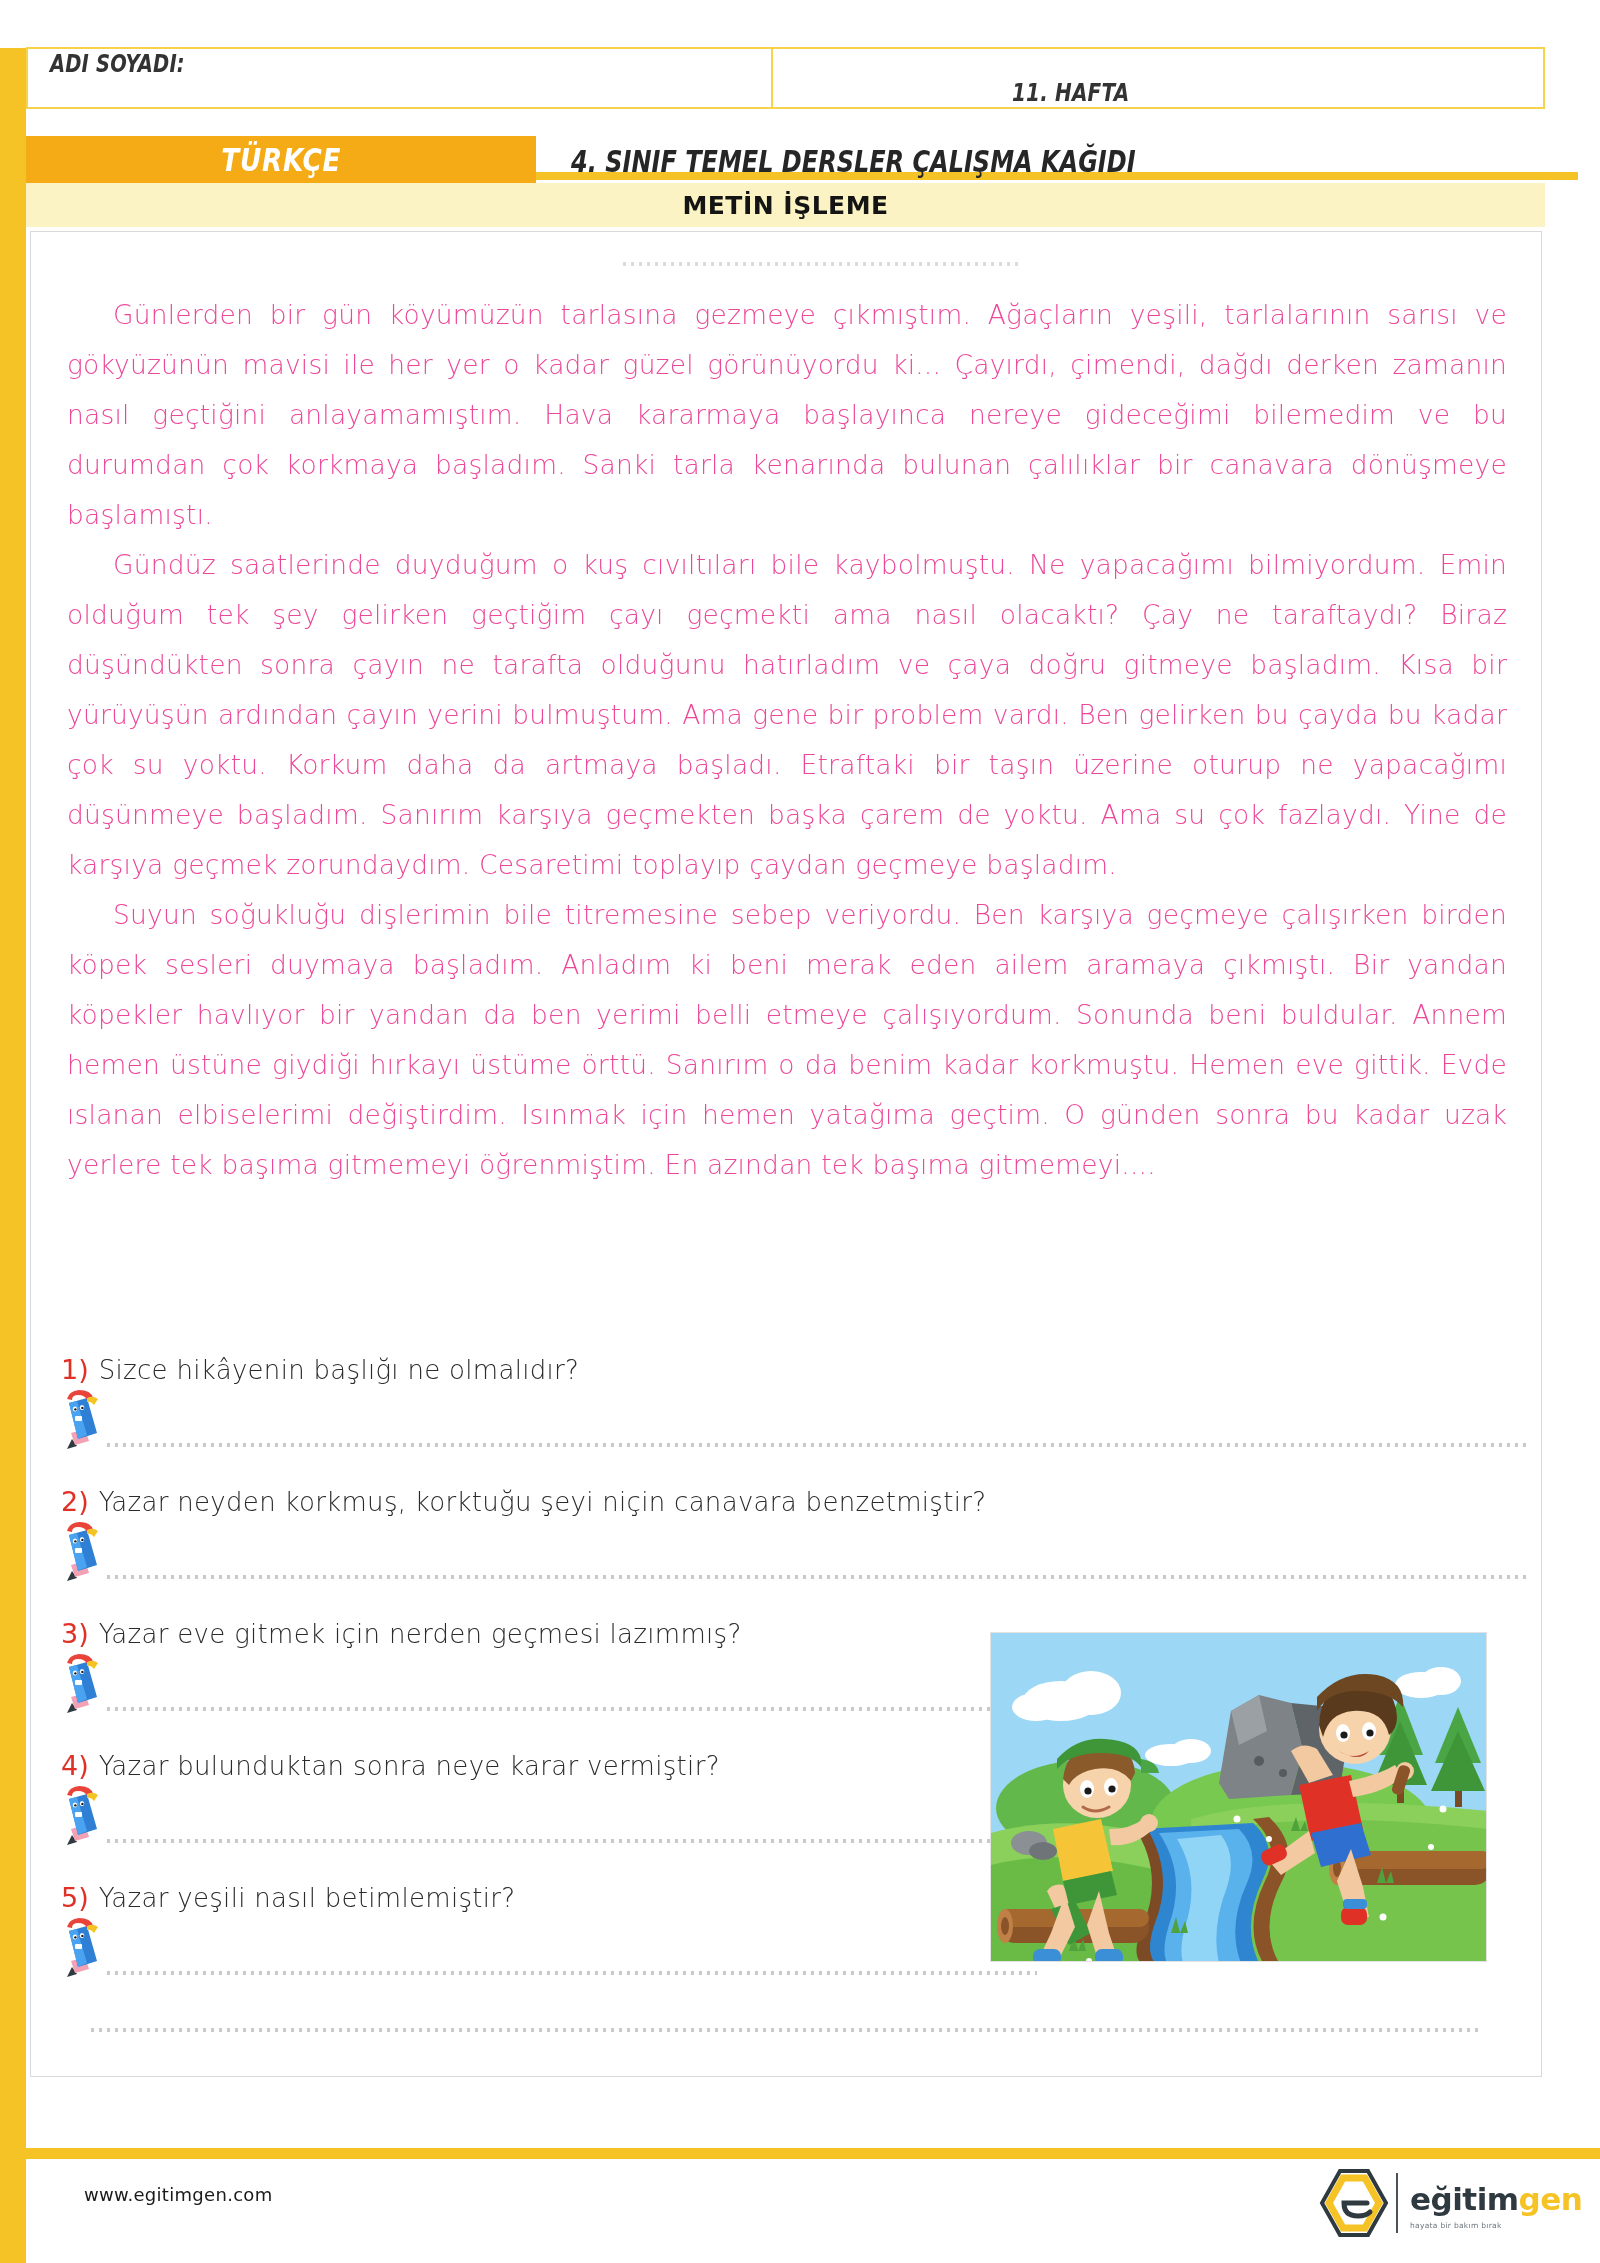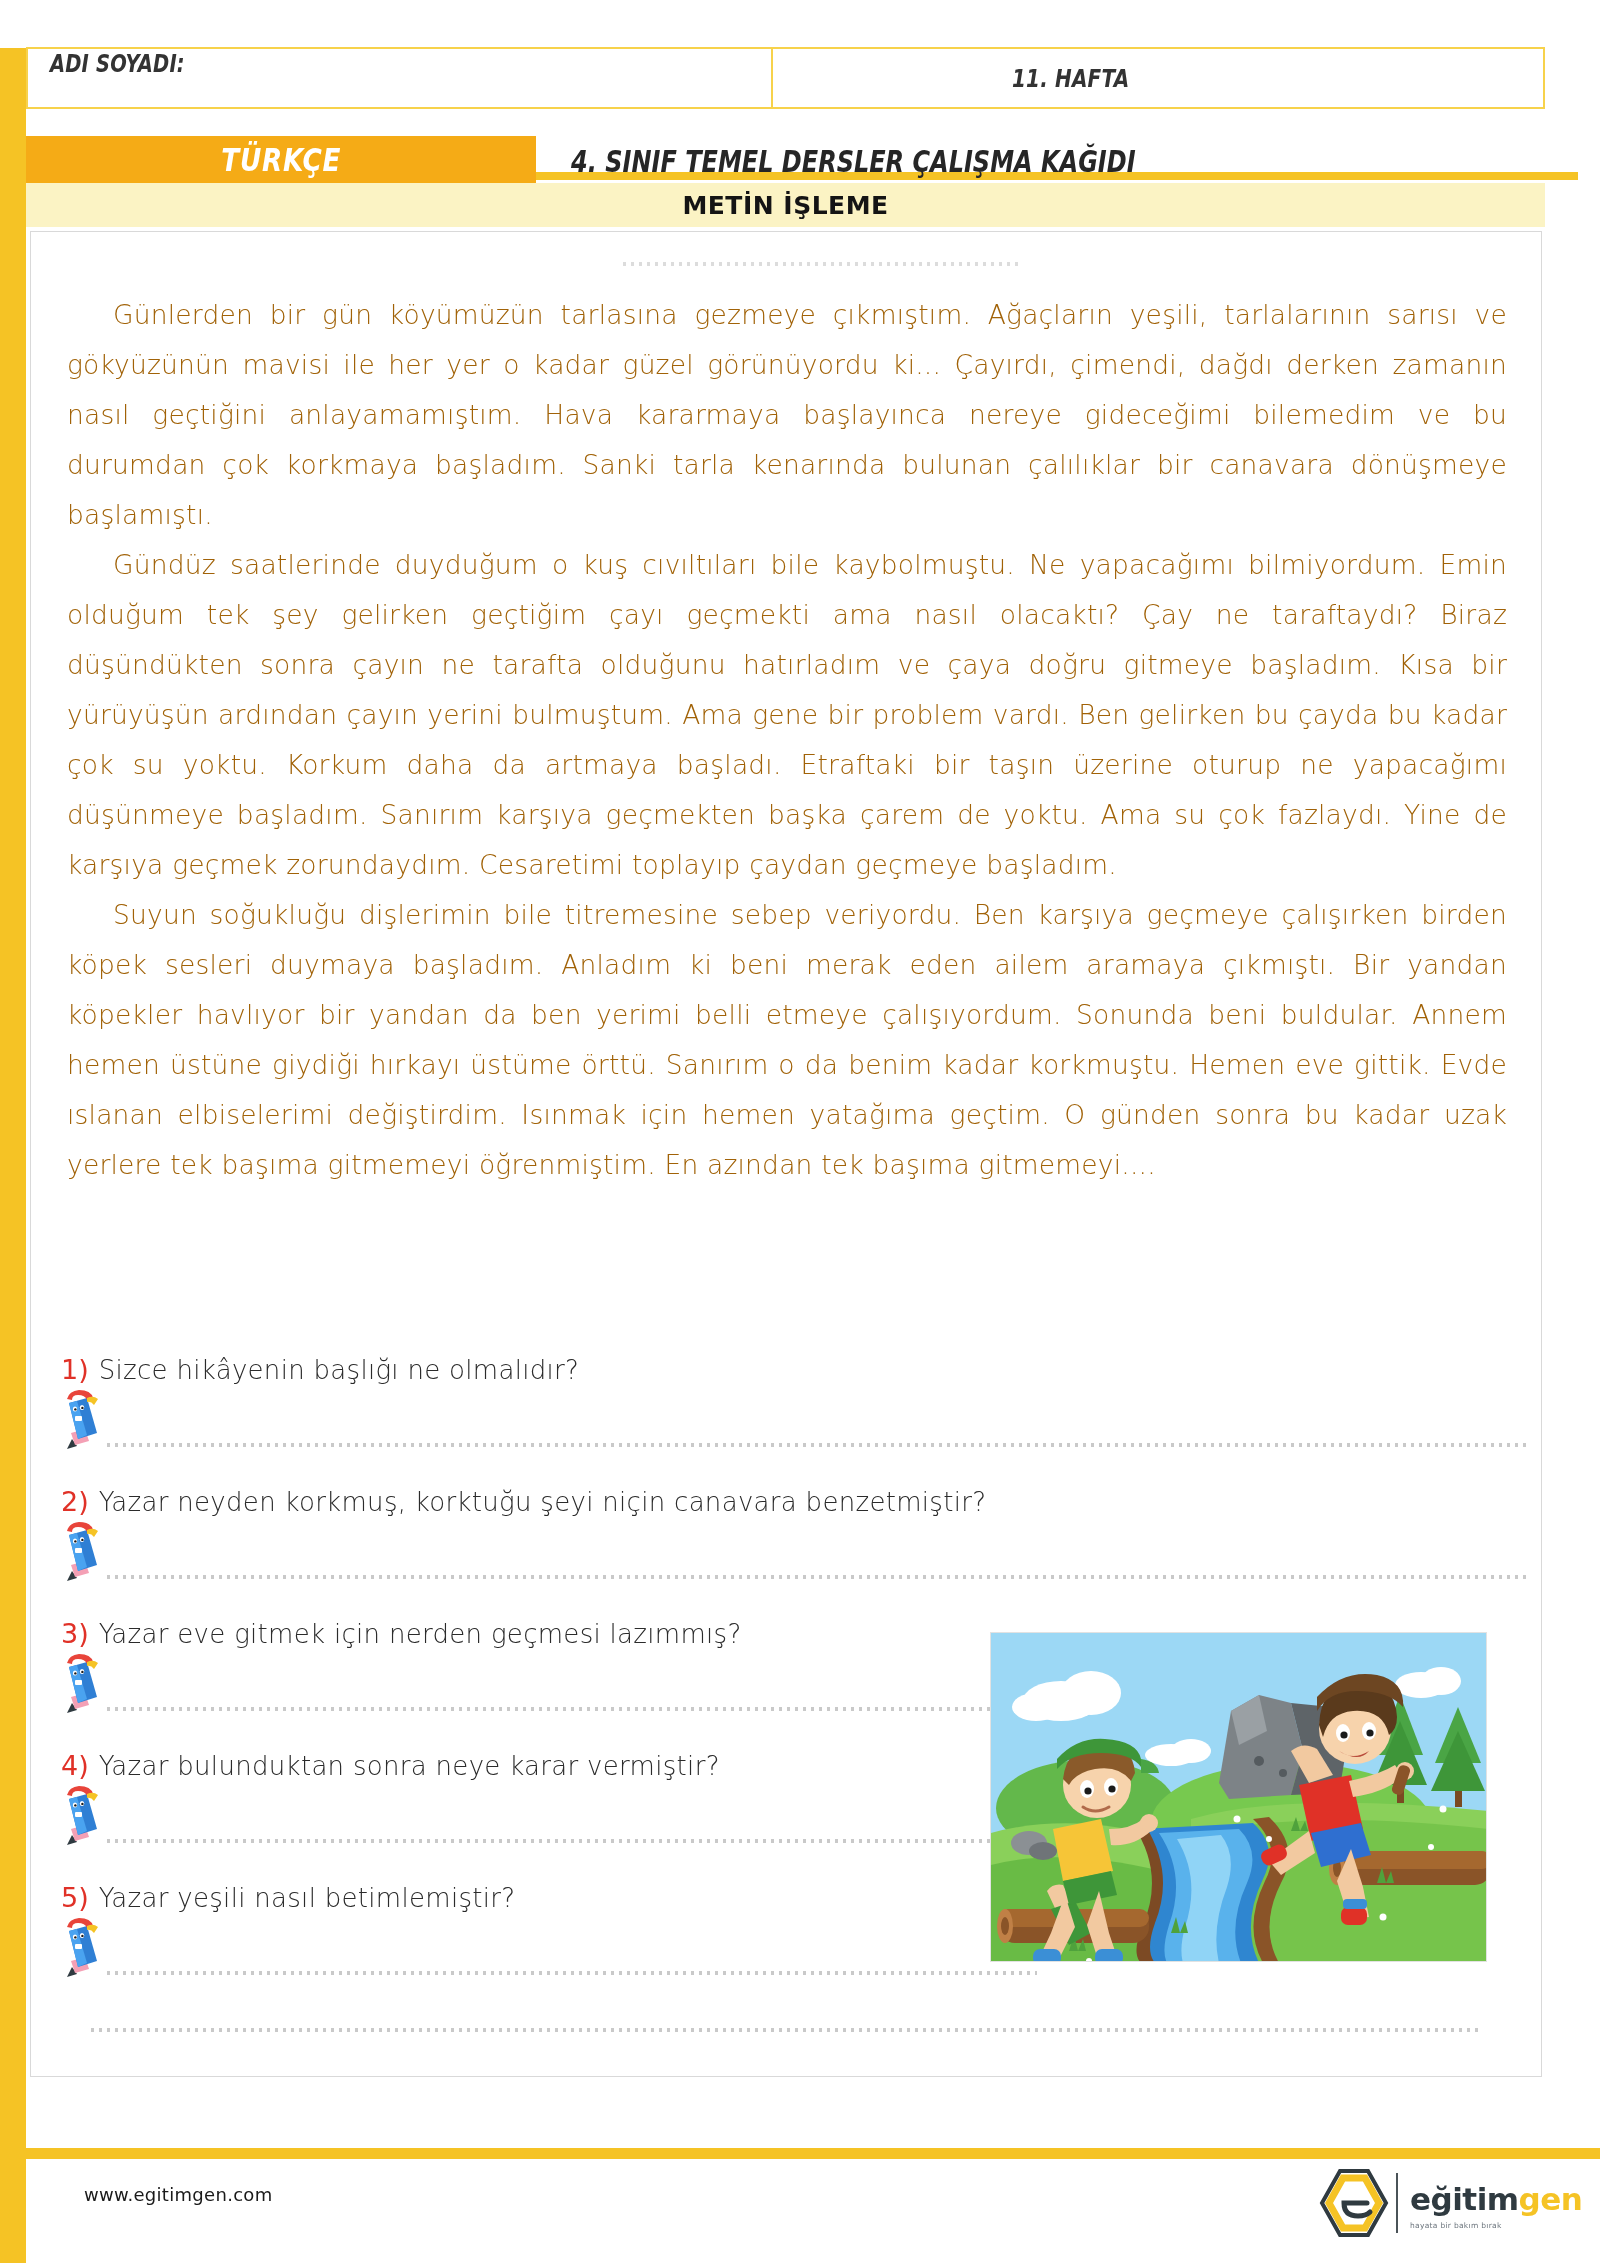--- a/index.html
+++ b/index.html
@@ -59,21 +59,21 @@
     width: 745px;
     box-sizing: border-box;
     border-right: 2px solid #f7d24b;
     display: flex;
     align-items: flex-start;
     padding-left: 22px;
   }
   .week-cell {
     flex: 1;
     display: flex;
-    align-items: center;
+    align-items: flex-end;
     justify-content: center;
     box-sizing: border-box;
     padding-right: 190px;
     padding-left: 44px;
   }
   .condensed-italic {
     font-family: "DejaVu Sans", "Liberation Sans", sans-serif;
     font-weight: 700;
     font-style: italic;
     color: #333333;
@@ -196,21 +196,21 @@
     position: absolute;
     left: 36px;
     top: 58px;
     width: 1440px;
   }
   .reading p {
     margin: 0 0 0 0;
     font-family: "DejaVu Sans", "Liberation Sans", sans-serif;
     font-size: 26.5px;
     line-height: 50px;
-    color: #a16207;
+    color: #ec4899;
     text-align: justify;
     text-indent: 46px;
     font-weight: 300;
     letter-spacing: 0.2px;
     hyphens: none;
   }
   .reading p:last-child { margin-bottom: 0; }
 
   
   .instruction {

